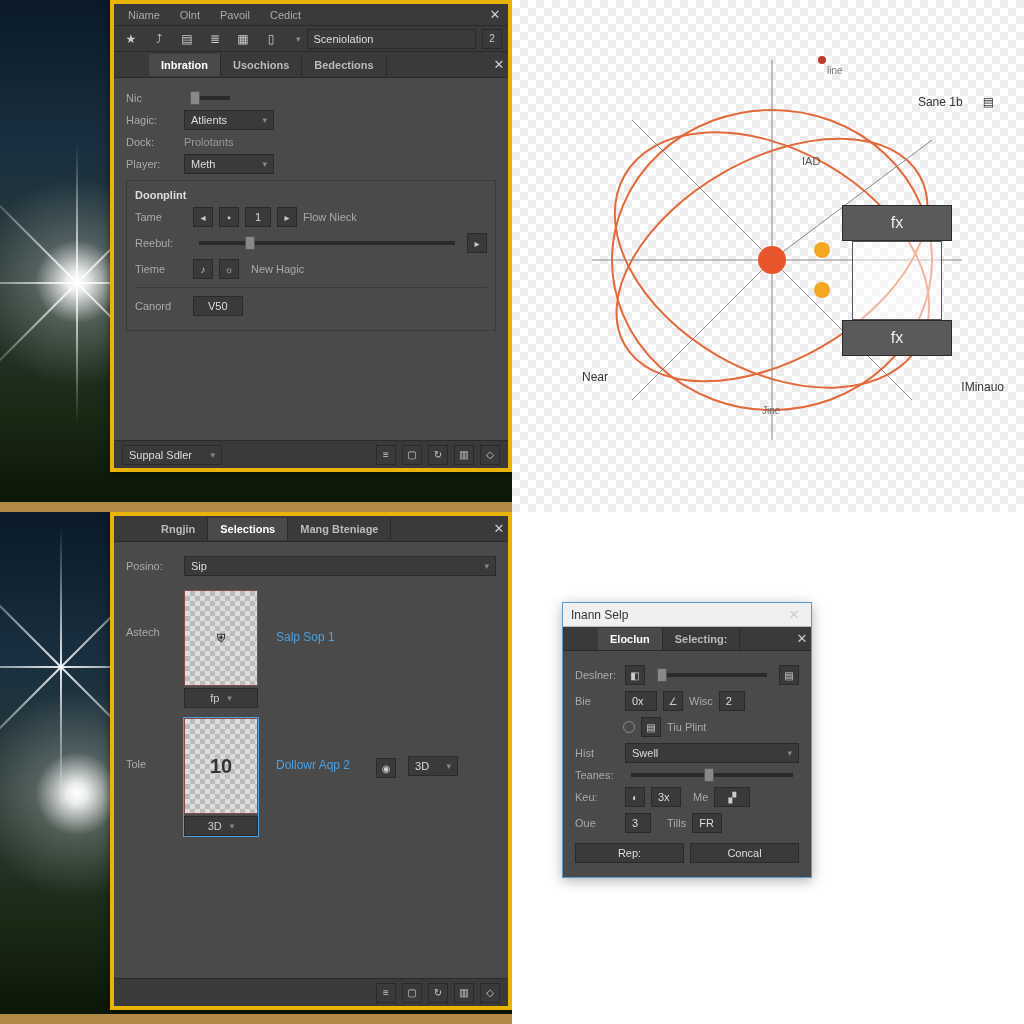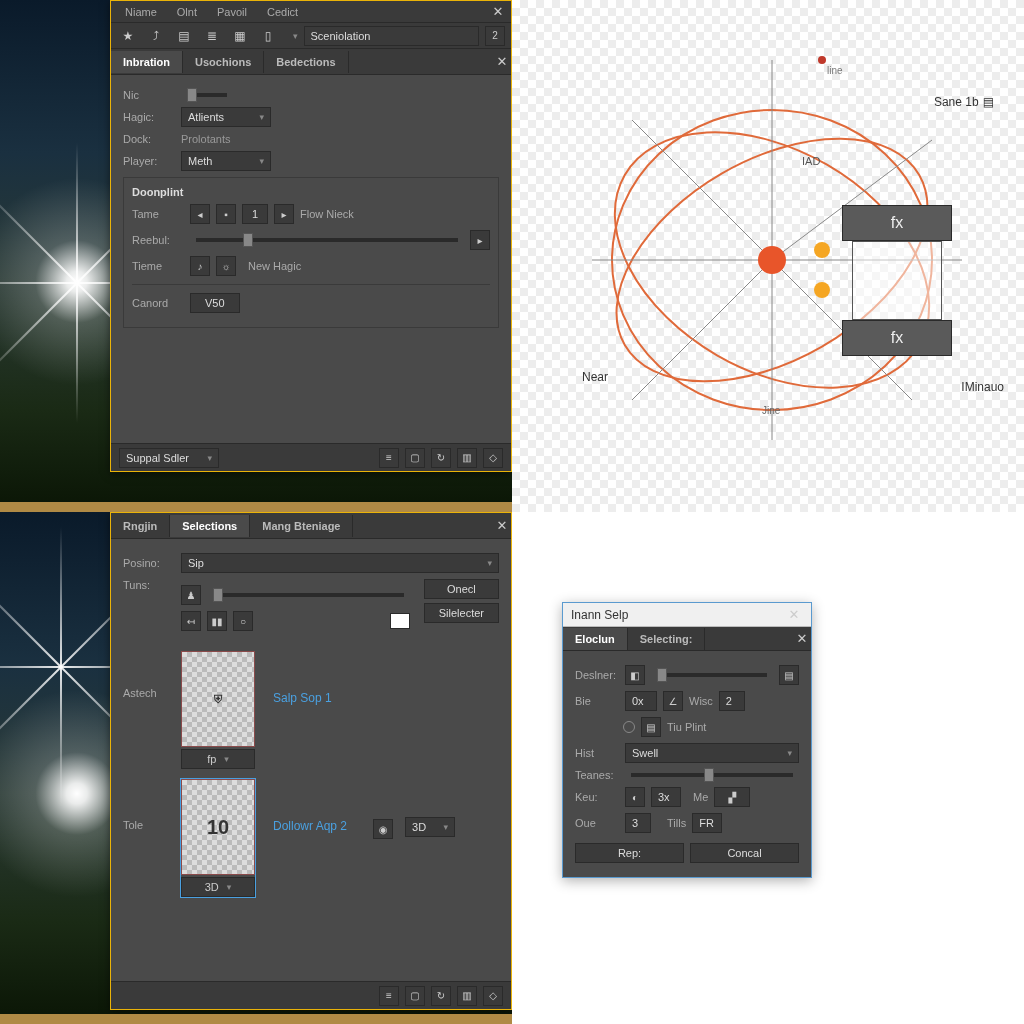--- a/index.html
+++ b/index.html
@@ -5,25 +5,25 @@
   * { box-sizing: border-box; margin: 0; padding: 0; font-family: Arial, sans-serif; }
   body { width: 1024px; height: 1024px; display: grid; grid-template-columns: 1fr 1fr; grid-template-rows: 1fr 1fr; background: #fff; overflow: hidden; }
   .quadrant { position: relative; overflow: hidden; }
 
   
   .photo-bg { position: absolute; inset: 0; background: radial-gradient(circle at 15% 55%, #fff 0%, rgba(255,255,255,.9) 2%, rgba(255,255,255,.2) 8%, transparent 20%), linear-gradient(to bottom, #0a1a2a 0%, #1a3040 30%, #2a3a35 55%, #1a2a15 80%, #0a1505 100%); }
   .star { position: absolute; left: 15%; top: 55%; width: 1px; height: 1px; }
   .ray { position: absolute; left: 0; top: 0; width: 140px; height: 2px; background: linear-gradient(to right, rgba(255,255,255,.9), transparent); transform-origin: 0 50%; }
 
   
-  .panel { position: absolute; background: #4a4a4a; border: 1px solid #eab308; color: #ccc; font-size: 11px; box-shadow: 0 2px 8px rgba(0,0,0,.5); }
+  .panel { position: absolute; background: #4a4a4a; border: 4px solid #eab308; color: #ccc; font-size: 11px; box-shadow: 0 2px 8px rgba(0,0,0,.5); }
   .titlebar { display: flex; align-items: center; height: 22px; background: #3a3a3a; border-bottom: 1px solid #2a2a2a; padding: 0 4px; }
   .titlebar span { padding: 3px 10px; color: #aaa; cursor: default; }
   .close-x { margin-left: auto; width: 18px; height: 18px; display: flex; align-items: center; justify-content: center; color: #ccc; font-size: 13px; cursor: pointer; }
-  .tabbar { display: flex; align-items: center; height: 26px; background: #3a3a3a; border-bottom: 1px solid #2a2a2a; }
+  .tabbar { display: flex; align-items: center; height: 26px; background: #3a3a3a; border-bottom: 1px solid #2a2a2a; padding-left: 35px; }
   .tab { padding: 5px 12px; color: #bbb; font-weight: bold; border-right: 1px solid #2a2a2a; }
   .tab.active { background: #4a4a4a; color: #fff; }
   .body { padding: 8px 12px; }
   .row { display: flex; align-items: center; margin: 6px 0; gap: 6px; }
   .lbl { width: 52px; color: #aaa; text-align: left; }
   .sel, .inp { background: #3a3a3a; border: 1px solid #2a2a2a; color: #ddd; padding: 2px 6px; height: 20px; font-size: 11px; }
   .sel { display: flex; align-items: center; justify-content: space-between; min-width: 90px; }
   .chev { font-size: 9px; color: #888; margin-left: 8px; }
   .group { border: 1px solid #3a3a3a; padding: 8px; margin-top: 6px; }
   .subhead { font-weight: bold; color: #ddd; margin-bottom: 6px; }
@@ -189,21 +189,21 @@
       <line x1="260" y1="260" x2="260" y2="440"></line>
         <line x1="260" y1="260" x2="120" y2="400"></line>
       <line x1="260" y1="260" x2="80" y2="260"></line>
         <line x1="260" y1="260" x2="120" y2="120"></line>
     </g>
     <circle cx="260" cy="260" r="14" fill="#e8552a"></circle>
     <circle cx="310" cy="250" r="8" fill="#f5a623"></circle>
     <circle cx="310" cy="290" r="8" fill="#f5a623"></circle>
     <circle cx="310" cy="60" r="4" fill="#c0392b"></circle>
   </svg>
-  <div class="q2-lbl" style="right:30px; top:95px; display:flex; align-items:center; gap:4px">
+  <div class="q2-lbl" style="right:30px; top:95px; display:flex; align-items:center; gap:20px">
       <span>Sane 1b</span>
       <span>▤</span>
     </div>
   <div class="q2-lbl" style="left:290px; top:155px; font-size:11px; color:#555">IAD</div>
   <div class="q2-lbl" style="left:315px; top:65px; font-size:10px; color:#777">line</div>
   <div class="q2-lbl" style="left:70px; top:370px">Near</div>
   <div class="q2-lbl" style="left:250px; top:405px; font-size:10px; color:#666">Jine</div>
   <div class="q2-lbl" style="right:20px; top:380px">IMinauo</div>
   <div class="q2-box" style="left:330px; top:205px">
       <span>fx</span>
@@ -235,42 +235,20 @@
       <div class="close-x">✕</div>
     </div>
     <div class="body">
       <div class="row">
           <span class="lbl">Posino:</span>
         <div class="sel" style="flex:1">
             <span>Sip</span>
             <span class="chev">▾</span>
           </div>
         </div>
-      <div class="row" style="align-items:flex-start">
-        <span class="lbl">Tuns:</span>
-        <div style="flex:1">
-          <div class="row">
-              <span class="minibtn">♟</span>
-              <div class="slider">
-                <div class="thumb" style="left:0"></div>
-              </div>
-            </div>
-          <div class="row">
-              <span class="minibtn">↤</span>
-              <span class="minibtn">▮▮</span>
-              <span class="minibtn">○</span>
-              <div style="flex:1"></div>
-              <div class="swatch"></div>
-            </div>
-        </div>
-        <div style="display:flex;flex-direction:column;gap:4px;margin-left:8px">
-          <button class="btn">Onecl</button>
-          <button class="btn">Silelecter</button>
-        </div>
-      </div>
       <div class="row" style="align-items:flex-start; margin-top:14px">
         <span class="lbl" style="margin-top:36px">Astech</span>
         <div>
           <div class="thumb-card">
               <span>⛨</span>
             </div>
           <div class="okbtn">
               <span>fp</span>
               <span class="chev">▾</span>
             </div>

